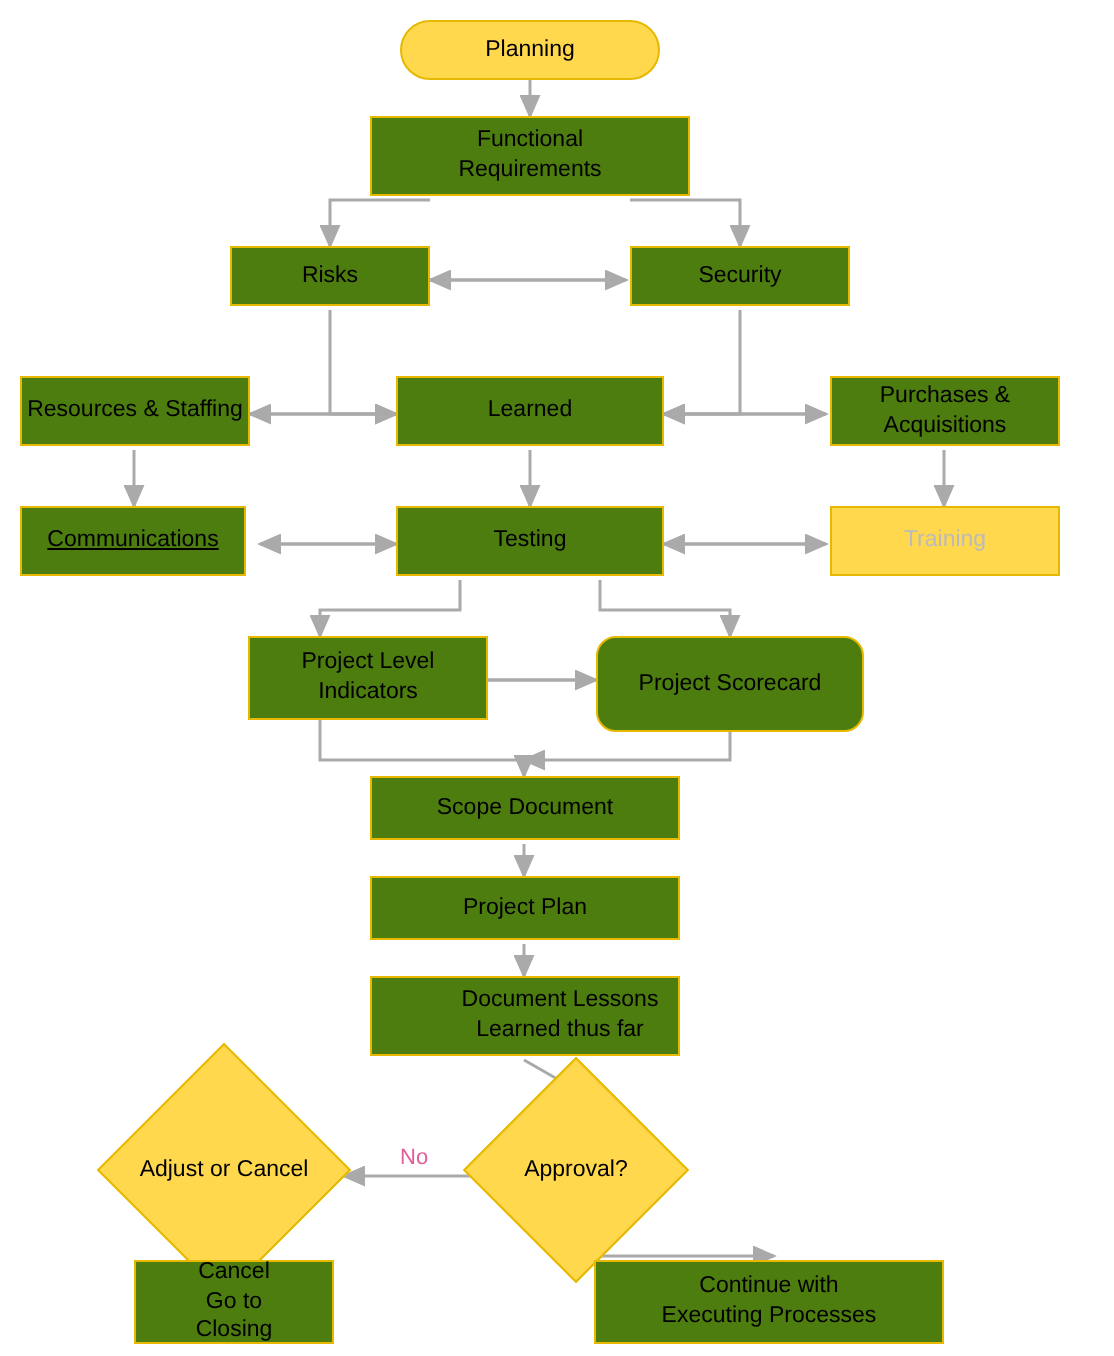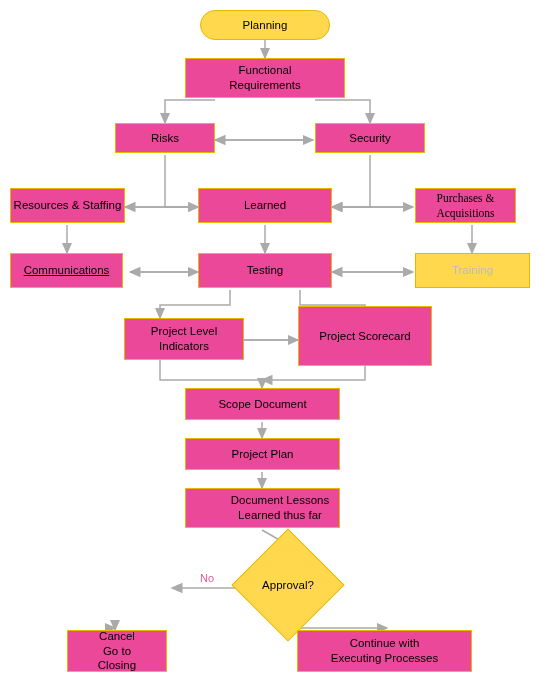--- a/index.html
+++ b/index.html
@@ -27,21 +27,21 @@
       font-size: 11.5px;
       font-family: Arial, sans-serif;
       line-height: 1.3;
     }
     .rounded {
       background: #FFD84D;
       border-radius: 20px;
       border: 1px solid #E6B800;
     }
     .rect {
-      background: #ec4899;
+      background: #4d7c0f;
       border: 1px solid #E6B800;
     }
     .diamond-wrap {
       position: absolute;
       display: flex;
       align-items: center;
       justify-content: center;
     }
     .diamond {
       width: 80px;
@@ -173,61 +173,65 @@
   </div>
 
   <div class="node rect" style="left:10px;top:188px;width:115px;height:35px;">
     <span>Resources &amp; Staffing</span>
   </div>
 
   <div class="node rect" style="left:198px;top:188px;width:134px;height:35px;">
     <span>Learned</span>
   </div>
 
-  <div class="node rect" style="left:415px;top:188px;width:101px;height:35px;font-family:Liberation Serif, serif;">
+  <div class="node rect" style="left:415px;top:188px;width:115px;height:35px;">
     <span>Purchases &amp;<br>Acquisitions</span>
   </div>
 
   <div class="node rect" style="left:10px;top:253px;width:113px;height:35px;text-decoration:underline;">
     <span>Communications</span>
   </div>
 
   <div class="node rect" style="left:198px;top:253px;width:134px;height:35px;">
     <span>Testing</span>
   </div>
 
   <div class="node rect dim-text" style="left:415px;top:253px;width:115px;height:35px;background:#FFD84D;">
     <span style="color:#bbb;">Training</span>
   </div>
 
   <div class="node rect" style="left:100px;top:318px;width:120px;height:42px;margin-left:24px;">
     <span>Project Level<br>Indicators</span>
   </div>
 
-  <div class="node rect" style="left:298px;top:306px;width:134px;height:60px;">
+  <div class="node rect" style="left:298px;top:318px;width:134px;height:48px;border-radius:10px;">
     <span>Project Scorecard</span>
   </div>
 
   <div class="node rect" style="left:185px;top:388px;width:155px;height:32px;">
     <span>Scope Document</span>
   </div>
 
   <div class="node rect" style="left:185px;top:438px;width:155px;height:32px;">
     <span>Project Plan</span>
   </div>
 
   <div class="node rect" style="left:185px;top:488px;width:155px;height:40px;padding-left:35px;">
     <span>Document Lessons<br>Learned thus far</span>
   </div>
 
   <div class="diamond-wrap" style="left:238px;top:545px;width:100px;height:80px;">
     <div class="diamond"></div>
     <span class="diamond-label">Approval?</span>
   </div>
 
+  <div class="diamond-wrap" style="left:57px;top:545px;width:110px;height:80px;">
+    <div class="diamond" style="width:90px;height:90px;"></div>
+    <span class="diamond-label">Adjust or Cancel</span>
+  </div>
 
   <div class="node rect" style="left:67px;top:630px;width:100px;height:42px;">
     <span>Cancel<br>Go to<br>Closing</span>
   </div>
 
   <div class="node rect" style="left:297px;top:630px;width:175px;height:42px;">
     <span>Continue with<br>Executing Processes</span>
   </div>
 
 </div>

